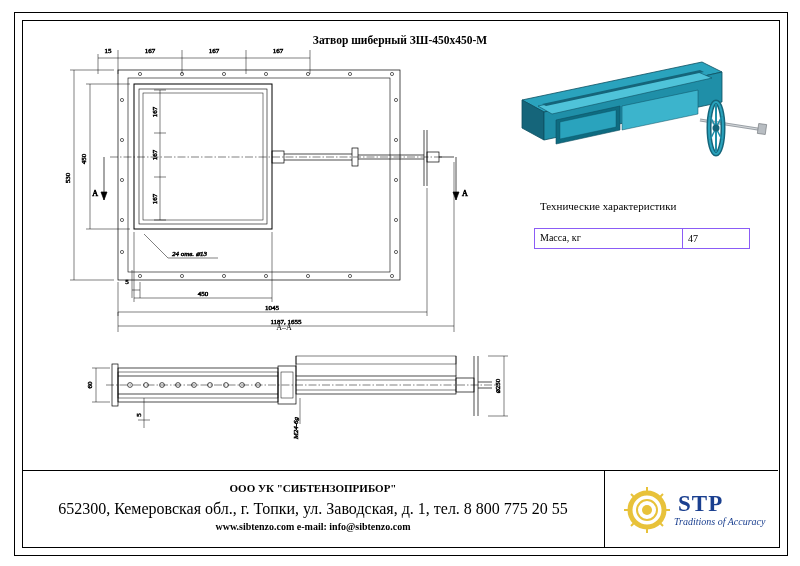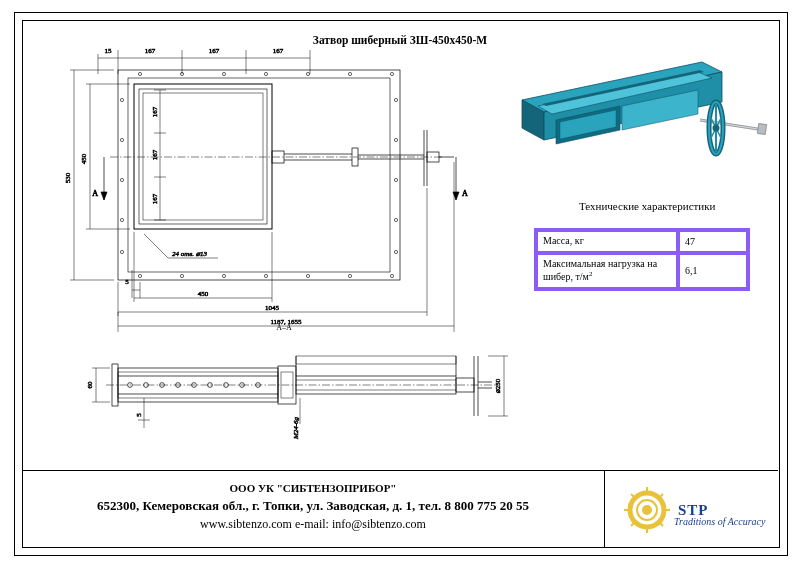--- a/index.html
+++ b/index.html
@@ -50,32 +50,31 @@
     width: 756px; height: 450px;
   }
   svg.cad { position: absolute; left: 0; top: 0; }
 
   
   .spec-title {
     position: absolute;
     left: 540px; top: 200px;
     font-size: 11px;
     font-family: "Liberation Serif", serif;
-    margin-left: 39px;
   }
   .spec-table {
     position: absolute;
     left: 534px; top: 228px;
     width: 216px;
     border-collapse: collapse;
     font-size: 10px;
     font-family: "Liberation Serif", serif;
   }
   .spec-table td {
-    border: 4px solid #8b5cf6;
+    border: 1px solid #8b5cf6;
     padding: 3px 5px;
     vertical-align: middle;
   }
   .spec-table td.val {
     width: 56px;
     text-align: left;
   }
   .spec-table td.lbl { line-height: 1.25; }
   sup { font-size: 7px; }
 
@@ -95,32 +94,32 @@
   .stamp-text {
     position: absolute;
     left: 0; top: 10px;
     width: 582px;
     text-align: center;
     font-size: 10.5px;
     line-height: 1.45;
     font-family: "Liberation Serif", serif;
   }
   .stamp-text .l1 { font-weight: bold; font-size: 11px; }
-  .stamp-text .l2 { font-weight: bold; font-size: 13px; }
-  .stamp-text .l3 { font-weight: normal; font-size: 12px; }
+  .stamp-text .l2 { font-weight: normal; font-size: 16px; }
+  .stamp-text .l3 { font-weight: bold; font-size: 10px; }
 
   .logo-wrap {
     position: absolute;
     left: 600px; top: 14px;
     width: 170px; height: 52px;
   }
   .logo-stp {
     position: absolute;
-    left: 56px; top: 17px;
-    font-size: 15px;
+    left: 56px; top: 6px;
+    font-size: 23px;
     font-weight: bold;
     color: #1a3f8f;
     letter-spacing: 1px;
     font-family: "Liberation Serif", serif;
     text-align: center;
   }
   .logo-tag {
     position: absolute;
     left: 52px; top: 31px;
     font-size: 10px;
@@ -394,24 +393,20 @@
     </svg>
   </div>
 
   <div class="spec-title">Технические характеристики</div>
 
   <table class="spec-table">
     <tbody>
       <tr>
         <td class="lbl">Масса, кг</td>
         <td class="val">47</td>
-      </tr>
-      <tr>
-        <td class="lbl"><span>Максимальная нагрузка на шибер, т/м</span><sup>2</sup></td>
-        <td class="val">6,1</td>
       </tr>
     </tbody>
   </table>
 
   <div class="stamp">
     <div class="stamp-divider"></div>
     <div class="stamp-text">
       <div class="l1">ООО УК "СИБТЕНЗОПРИБОР"</div>
       <div class="l2">652300, Кемеровская обл., г. Топки, ул. Заводская, д. 1, тел. 8 800 775 20 55</div>
       <div class="l3">www.sibtenzo.com e-mail: info@sibtenzo.com</div>

